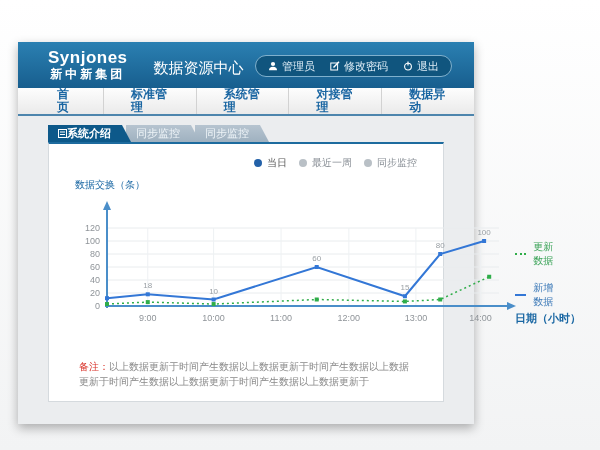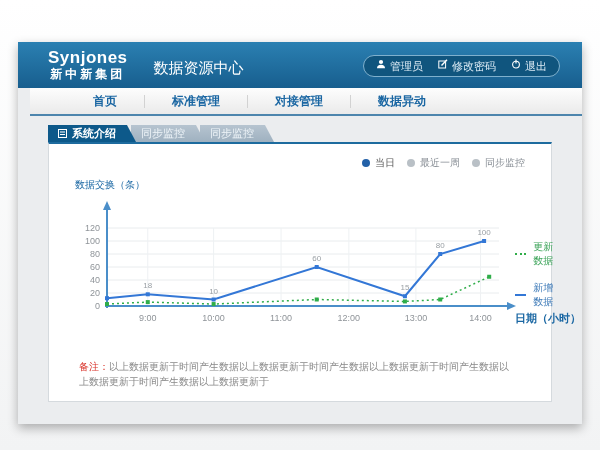--- a/index.html
+++ b/index.html
@@ -1,40 +1,40 @@
 <!DOCTYPE html>
 <html><head>
 <meta charset="utf-8">
 <style>
   html,body{margin:0;padding:0}
   body{width:600px;height:450px;overflow:hidden;font-family:"Liberation Sans",sans-serif;}
   .stage{position:relative;width:600px;height:450px;background:linear-gradient(#ffffff,#f2f3f4);}
-  .window{position:absolute;left:18px;top:42px;width:564px;height:382px;background:#ebedef;
+  .window{position:absolute;left:18px;top:42px;width:456px;height:382px;background:#ebedef;
           box-shadow:0 4px 10px rgba(0,0,0,0.30);}
   
   .app-header{height:46px;background:linear-gradient(#2b80b2,#175e8e);display:flex;align-items:center;position:relative;}
   .logo-block{margin-left:30px;color:#fff;text-align:center;line-height:1.15;}
   .logo-en{font-size:17px;font-weight:bold;letter-spacing:0.5px;}
   .logo-cn{font-size:12px;font-weight:bold;letter-spacing:3px;}
   .app-title{color:#fff;font-size:15px;margin-left:26px;margin-top:7px;}
   .user-pill{position:absolute;right:22px;top:13px;height:20px;display:flex;align-items:center;gap:15px;
              padding:0 12px;border:1px solid #7fb0cd;border-radius:11px;background:#10557e;
              font-size:11px;color:#dcebf5;}
-  .pill-item{display:flex;align-items:flex-start;gap:4px;cursor:pointer;white-space:nowrap;}
+  .pill-item{display:flex;align-items:center;gap:4px;cursor:pointer;white-space:nowrap;}
   .pill-item svg{display:block;}
   
   .main-nav{height:26px;background:linear-gradient(#fdfdfd,#eaeaea);border-bottom:2px solid #4d85ad;
-            display:flex;align-items:center;padding-left:36px;margin-left:12px;}
+            display:flex;align-items:center;padding-left:12px;}
   .nav-item{font-size:12px;font-weight:bold;color:#1a66a2;padding:0 27px;border-right:1px solid #d2d2d2;
             line-height:13px;cursor:pointer;}
   .nav-item:last-child{border-right:none;}
   
   .content{padding-top:9px;}
   .tabs-row{display:flex;margin-left:30px;height:17px;}
-  .tab{display:flex;align-items:center;gap:5px;font-size:11px;padding:0 20px 0 10px;color:#eef4f8;
+  .tab{display:flex;align-items:center;font-size:11px;padding:0 20px 0 10px;color:#eef4f8;
        background:linear-gradient(#b6c4d0,#9fb1c0);
        clip-path:polygon(0 0,calc(100% - 9px) 0,100% 100%,0 100%);margin-right:-5px;cursor:pointer;}
   .tab.active{background:#0d598a;color:#fff;font-weight:bold;position:relative;z-index:2;}
   .panel{margin:0 30px;height:257px;background:#fff;border:1px solid #d5dade;border-top:2px solid #1d6b9e;position:relative;}
   .filter-row{display:flex;justify-content:flex-end;gap:12px;padding:12px 26px 0 0;}
   .radio-opt{display:flex;align-items:center;gap:5px;font-size:10px;color:#8a9097;cursor:pointer;}
   .radio-opt.selected{color:#555;}
   .radio-dot{width:8px;height:8px;border-radius:50%;background:#b9c0c6;}
   .radio-dot.selected{background:#2361a8;}
   .y-axis-label{margin:8px 0 0 26px;color:#1a67a3;font-size:10px;}
@@ -85,20 +85,21 @@
             <line x1="5" y1="0.6" x2="5" y2="4.6" stroke="#ffffff" stroke-width="1.2"></line>
           </svg>
           <span>退出</span>
         </span>
       </div>
     </div>
 
     <div class="main-nav">
       <span class="nav-item">首页</span>
       <span class="nav-item">标准管理</span>
+      <span class="nav-item">系统管理</span>
       <span class="nav-item">对接管理</span>
       <span class="nav-item">数据异动</span>
     </div>
 
     <div class="content">
       <div class="tabs-row">
         <div class="tab active">
           <svg width="9" height="9" viewBox="0 0 9 9">
             <rect x="0.5" y="0.5" width="8" height="8" fill="none" stroke="#ffffff" stroke-width="1"></rect>
             <line x1="2" y1="3" x2="7" y2="3" stroke="#ffffff" stroke-width="1"></line>

